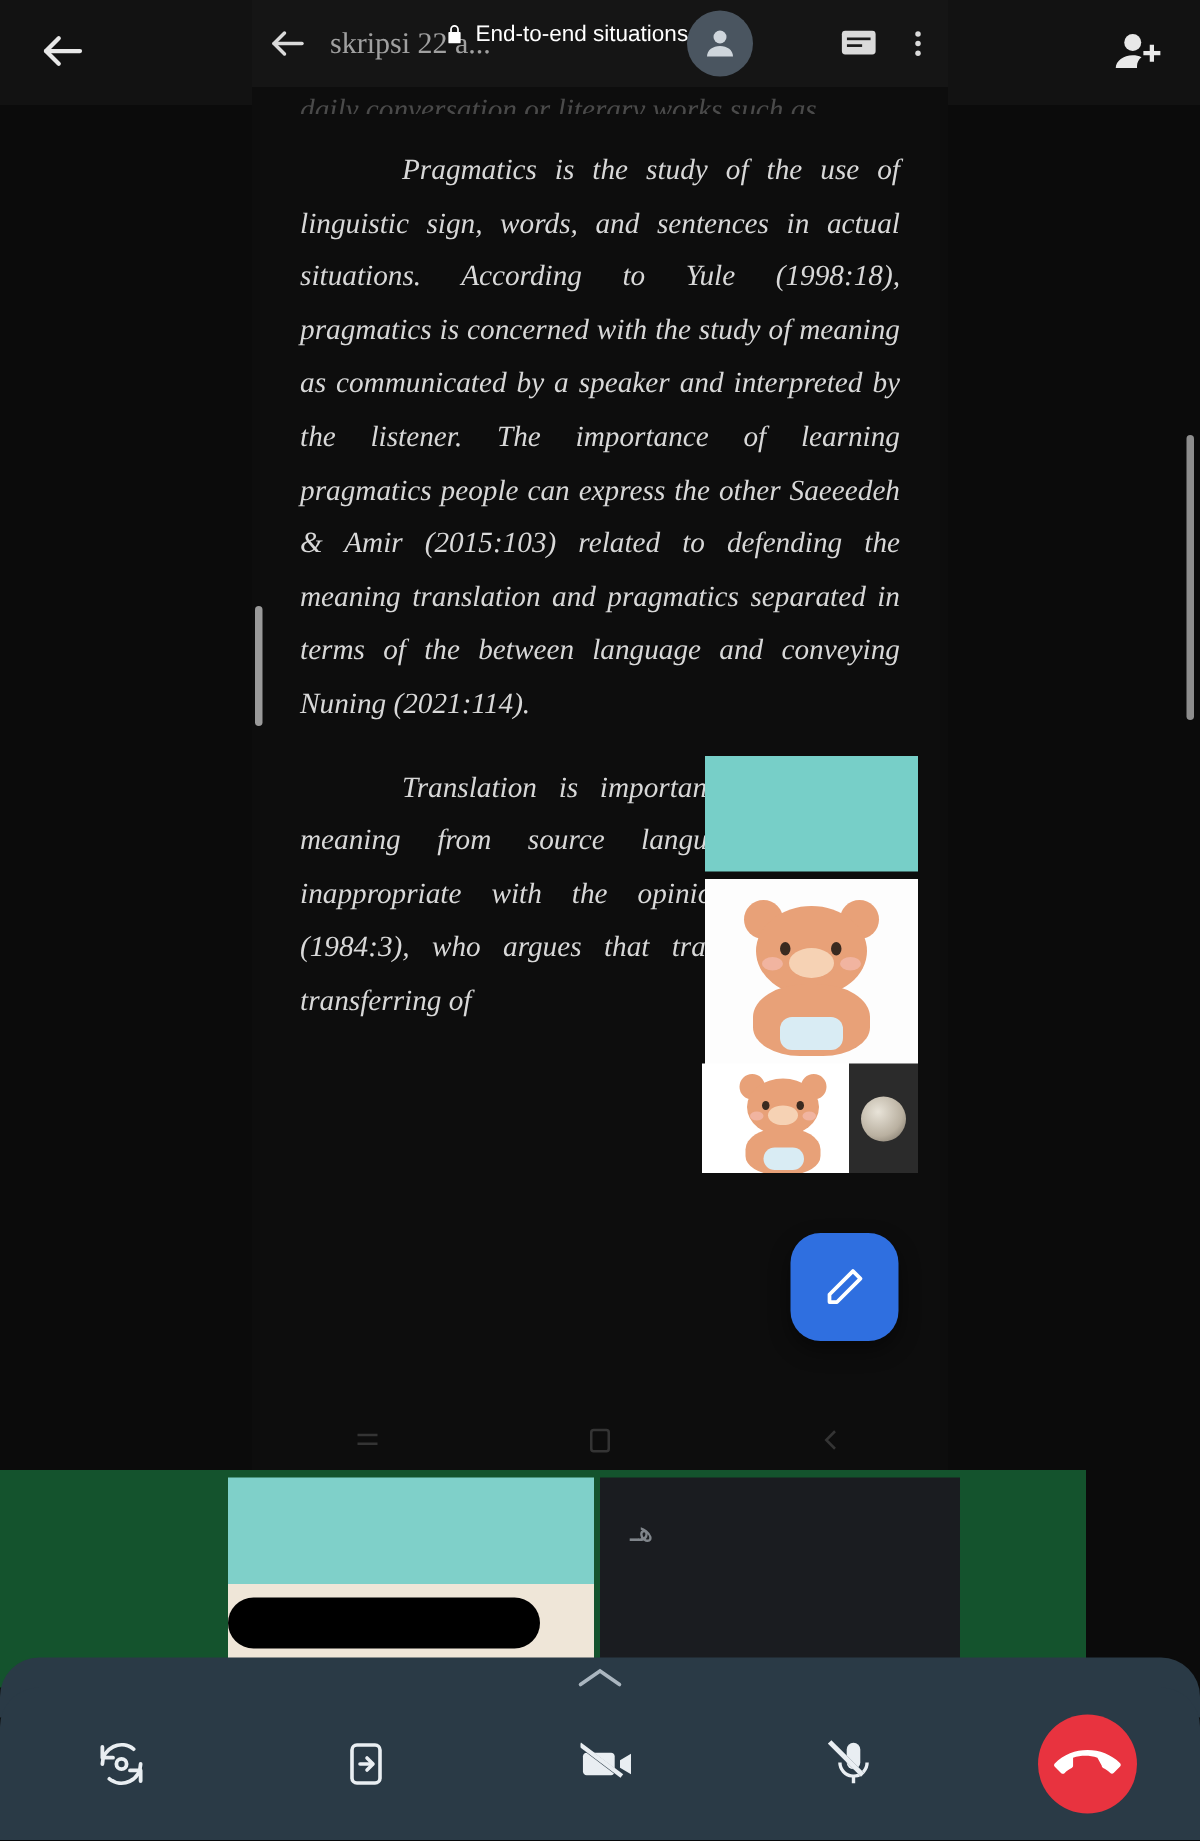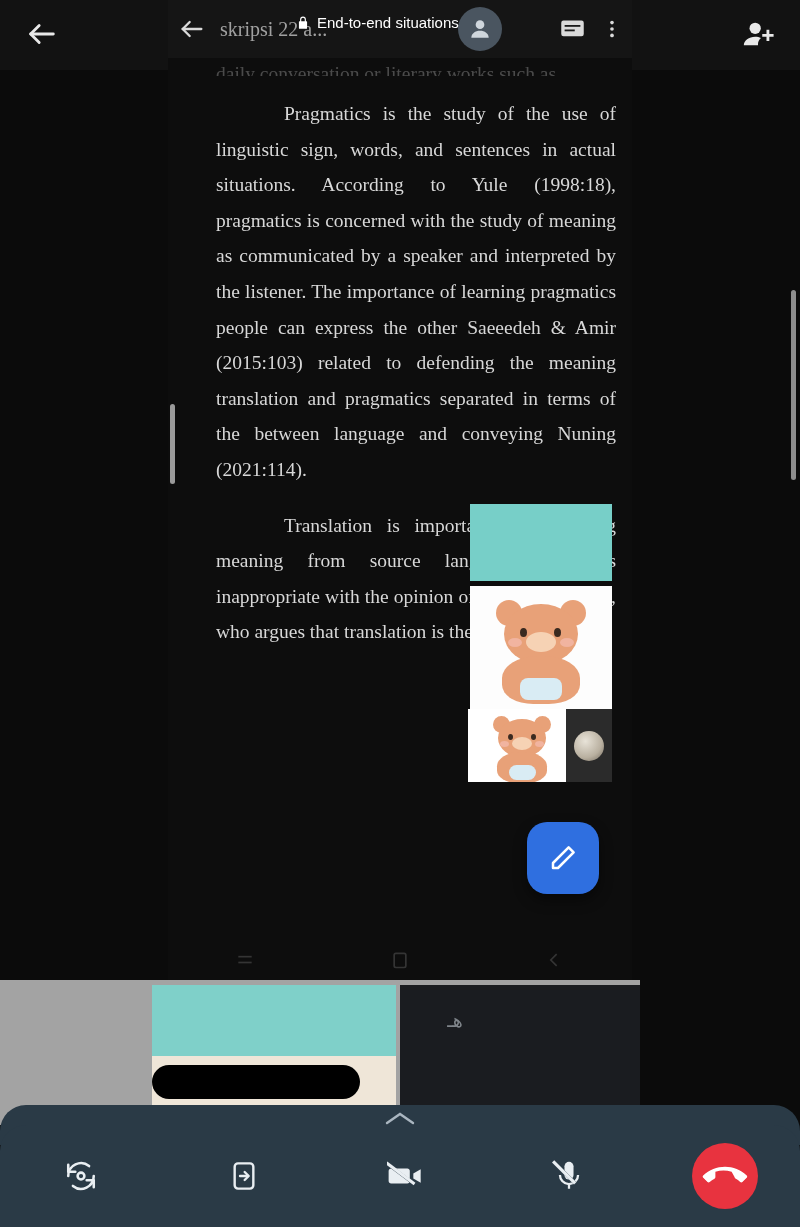--- a/index.html
+++ b/index.html
@@ -32,28 +32,29 @@
     color: #e8e8e8;
   }
 
   
   .doc-panel {
     position: absolute; left: 168px; top: 0; width: 464px; height: 980px;
     background: #0d0d0d;
     overflow: hidden;
   }
   .doc-page {
-    position: absolute; left: 16px; top: 56px; width: 464px; height: 924px;
+    position: absolute; left: 0; top: 56px; width: 464px; height: 924px;
     background: #0d0d0d;
     color: #d8d8d8;
     padding: 0 32px;
     font-family: "Liberation Serif", serif;
     font-size: 19.5px;
     line-height: 35.6px;
     text-align: justify;
+    font-style: italic;
   }
   .doc-page p { margin: 0; }
   .doc-page p.indent { text-indent: 68px; }
   .doc-page p.spacer { height: 20px; }
   .clipped-top {
     opacity: 0.30;
     height: 20px; overflow: hidden;
     margin-bottom: 14px;
   }
 
@@ -175,23 +176,22 @@
 
   
   .nav-hints {
     position: absolute; left: 168px; top: 940px; width: 464px; height: 40px;
     display: flex; align-items: center; justify-content: space-around;
     color: #555; opacity: .55;
   }
 
   
   .tiles {
-    position: absolute; left: 0; top: 980px; width: 640px; height: 145px;
-    background: #a3a3a3;
-    text-align: center;
+    position: absolute; left: 0; top: 980px; width: 724px; height: 145px;
+    background: #14532d;
   }
   .tile-self {
     position: absolute; left: 152px; top: 5px; width: 244px; height: 122px;
     background: linear-gradient(180deg, #7fd0c9 0%, #7fd0c9 58%, #efe6d8 58%, #efe6d8 100%);
     overflow: hidden;
   }
   .tile-self .redact {
     position: absolute; left: 0; bottom: 8px; width: 208px; height: 34px;
     background: #000; border-radius: 17px;
   }

